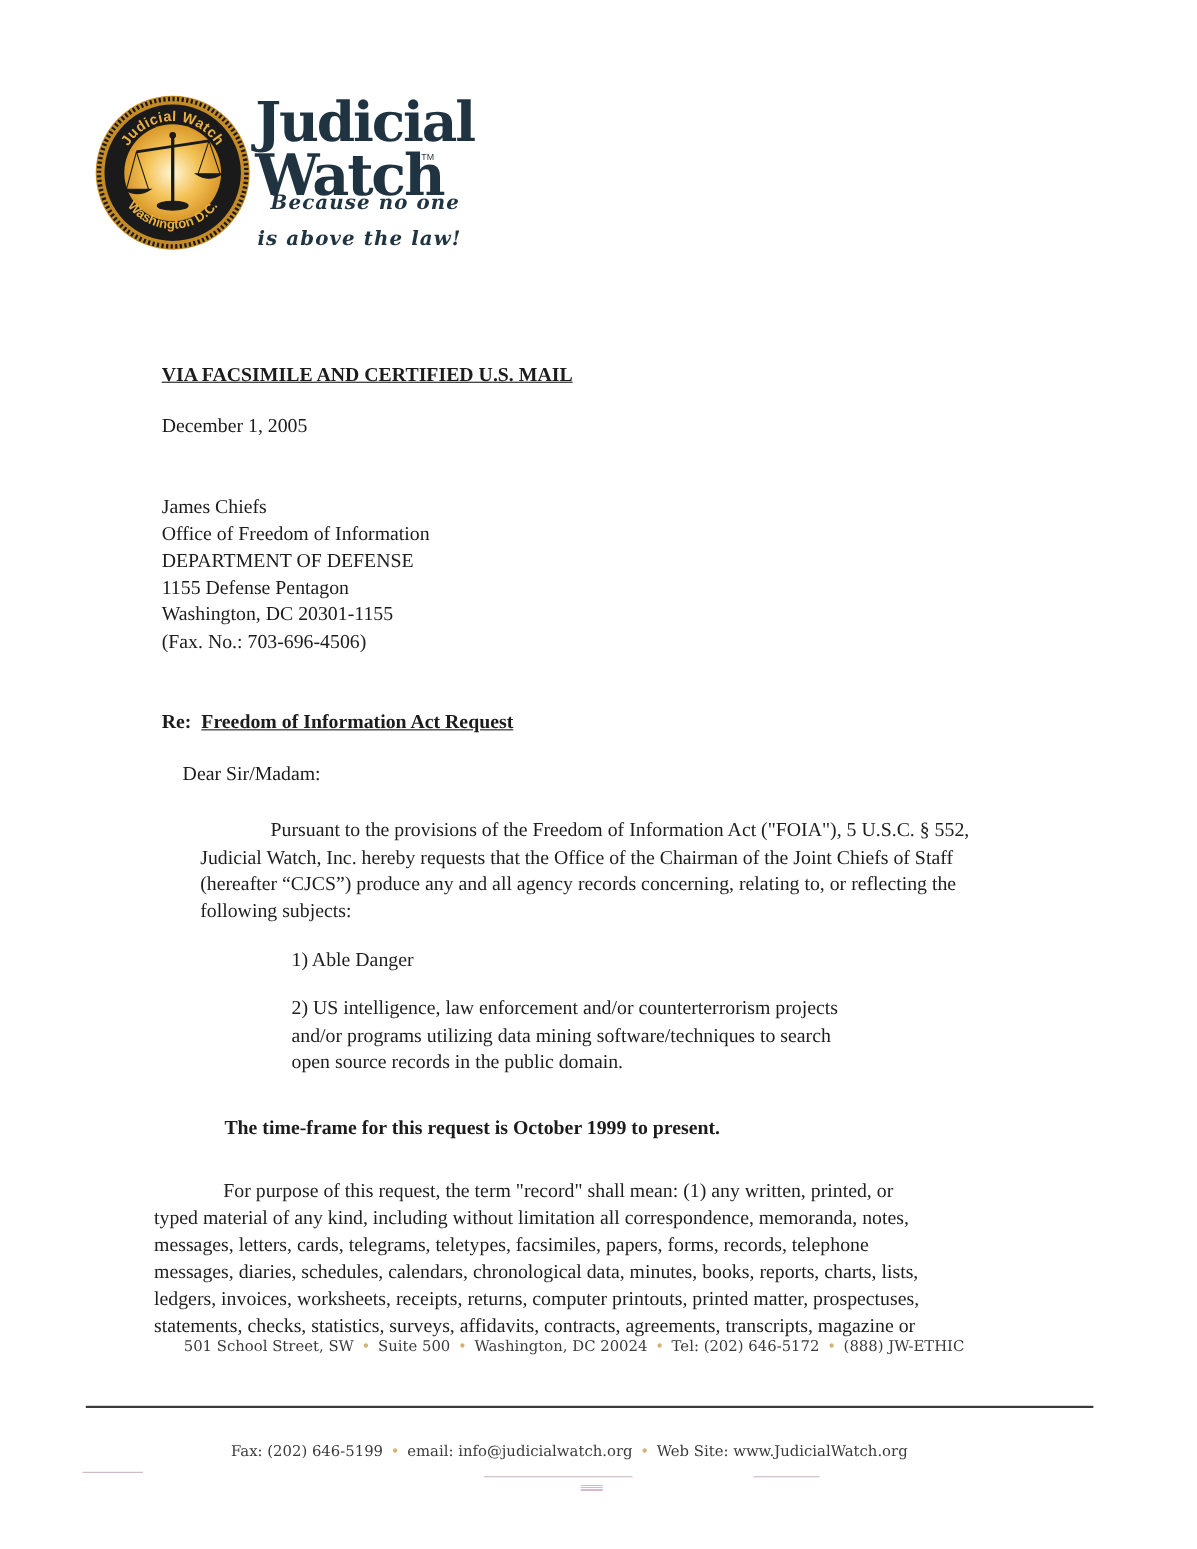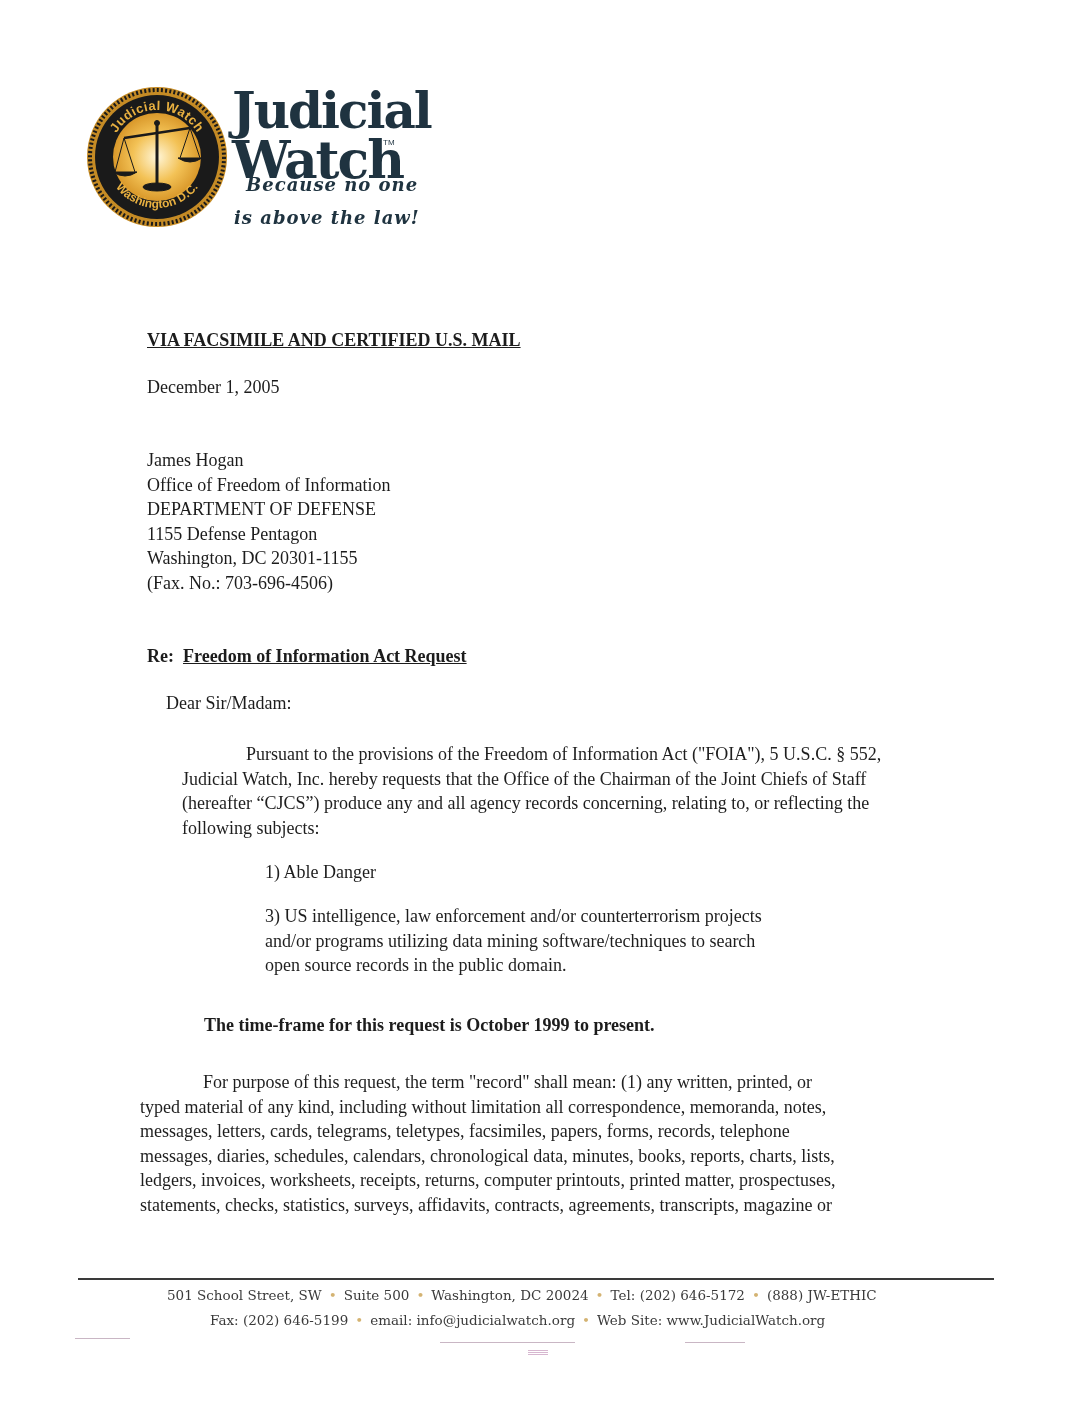--- a/index.html
+++ b/index.html
@@ -71,21 +71,21 @@
 <div class="abs logo-word logo-watch">Watch</div>
 <div class="abs logo-tm">TM</div>
 <div class="abs tagline tag1">Because no one</div>
 <div class="abs tagline tag2">is above the law!</div>
 
 <div class="abs heading" style="left:147px; top:330px;">VIA FACSIMILE AND CERTIFIED U.S. MAIL</div>
 
 <div class="abs line" style="left:147px; top:375px;">December 1, 2005</div>
 
 <div class="abs" style="left:147px; top:448px;">
-  <div class="line">James Hogan</div>
+  <div class="line">James Chiefs</div>
   <div class="line">Office of Freedom of Information</div>
   <div class="line">DEPARTMENT OF DEFENSE</div>
   <div class="line">1155 Defense Pentagon</div>
   <div class="line">Washington, DC  20301-1155</div>
   <div class="line">(Fax. No.: 703-696-4506)</div>
 </div>
 
 <div class="abs line bold" style="left:147px; top:644px;">
   <span>Re:</span>&nbsp;
   <span class="underline">Freedom of Information Act Request</span>
@@ -97,38 +97,38 @@
   <div class="line" style="padding-left:64px;">Pursuant to the provisions of the Freedom of Information Act ("FOIA"), 5 U.S.C. § 552,</div>
   <div class="line">Judicial Watch, Inc. hereby requests that  the Office of the Chairman of the Joint Chiefs of Staff</div>
   <div class="line">(hereafter “CJCS”)  produce any and all agency records concerning, relating to, or reflecting the</div>
   <div class="line">following subjects:</div>
 </div>
 
 <div class="abs body-text" style="left:265px; top:860px;text-align:center;">
   <div class="line">1) Able Danger</div>
 </div>
 <div class="abs body-text" style="left:265px; top:904px;">
-  <div class="line">3) US intelligence, law enforcement and/or counterterrorism projects</div>
+  <div class="line">2) US intelligence, law enforcement and/or counterterrorism projects</div>
   <div class="line">and/or programs utilizing data mining software/techniques to search</div>
   <div class="line">open source records in the public domain.</div>
 </div>
 
 <div class="abs line bold" style="left:204px; top:1013px;">The time-frame for this request is October 1999 to present.</div>
 
 <div class="abs body-text" style="left:140px; top:1070px; width:810px;">
   <div class="line" style="padding-left:63px;">For purpose of this request, the term "record" shall mean:  (1) any written, printed, or</div>
   <div class="line">typed material of any kind, including without limitation all correspondence, memoranda, notes,</div>
   <div class="line">messages, letters, cards, telegrams, teletypes, facsimiles, papers, forms, records, telephone</div>
   <div class="line">messages, diaries, schedules, calendars, chronological data, minutes, books, reports, charts, lists,</div>
   <div class="line">ledgers, invoices, worksheets, receipts, returns, computer printouts, printed matter, prospectuses,</div>
   <div class="line">statements, checks, statistics, surveys, affidavits, contracts, agreements, transcripts, magazine or</div>
 </div>
 
 <div class="abs footer-rule"></div>
-<div class="abs footer" style="left:167px; top:1287px;">
+<div class="abs footer" style="left:167px; top:1216px;">
   <span>501 School Street, SW</span><span class="dot">•</span><span>Suite 500</span><span class="dot">•</span><span>Washington, DC 20024</span><span class="dot">•</span><span>Tel: (202) 646-5172</span><span class="dot">•</span><span>(888) JW-ETHIC</span>
 </div>
 <div class="abs footer" style="left:210px; top:1312px;">
   <span>Fax: (202) 646-5199</span><span class="dot">•</span><span>email: info@judicialwatch.org</span><span class="dot">•</span><span>Web Site: www.JudicialWatch.org</span>
 </div>
 
 <div class="abs scan-mark" style="left:75px; top:1338px; width:55px;"></div>
 <div class="abs scan-mark" style="left:440px; top:1342px; width:135px;"></div>
 <div class="abs scan-mark" style="left:528px; top:1350px; width:20px; height:6px; background:repeating-linear-gradient(#d7b7d0 0 1px, transparent 1px 2px);"></div>
 <div class="abs scan-mark" style="left:685px; top:1342px; width:60px;"></div>

